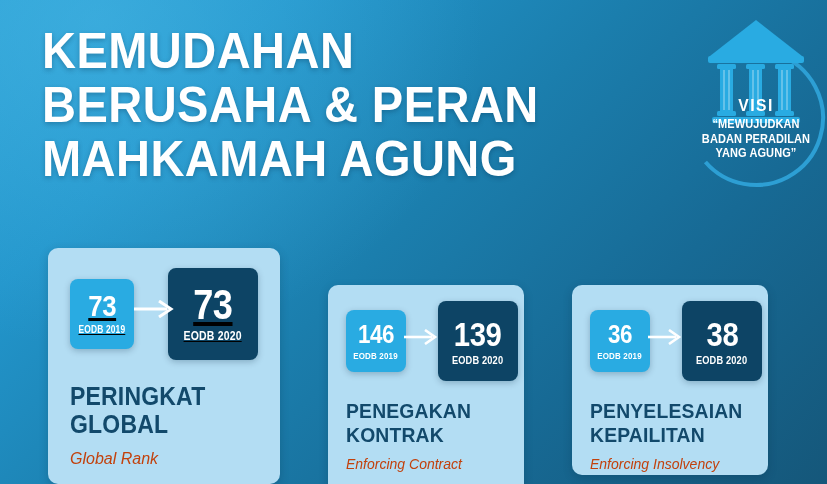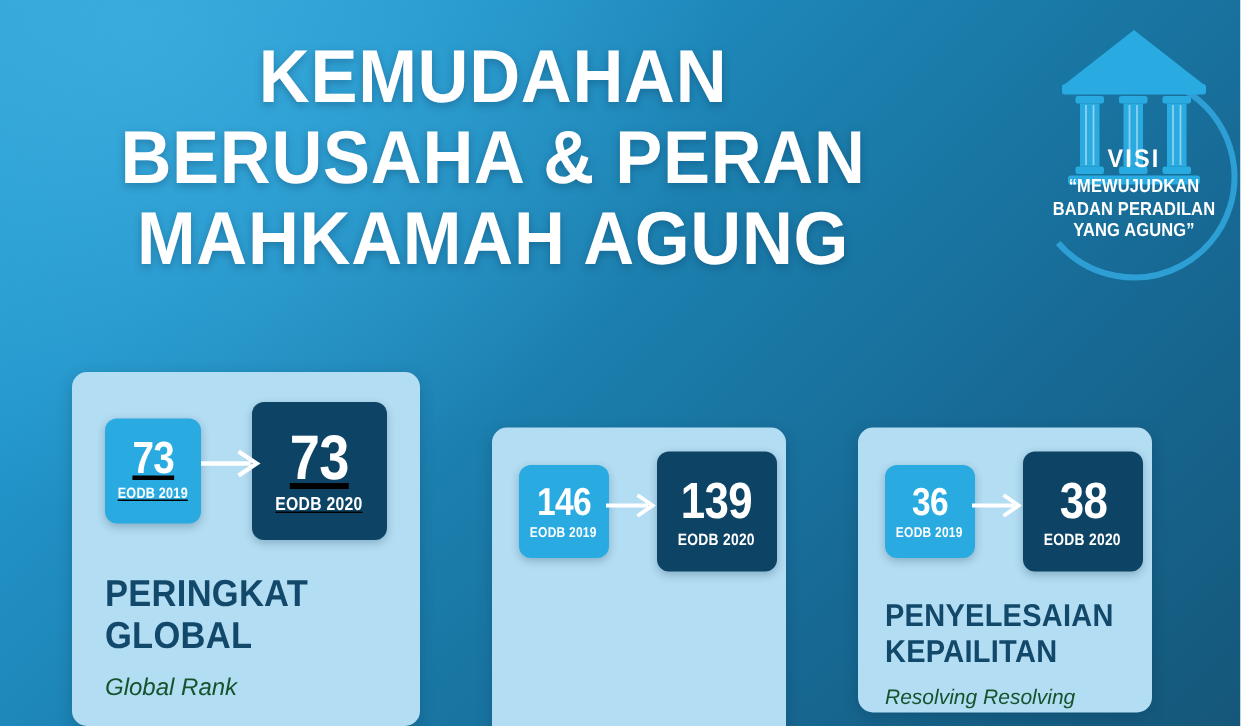--- a/index.html
+++ b/index.html
@@ -31,21 +31,20 @@
     pointer-events: none;
   }
 
   
   .headline {
     position: absolute;
     left: 42px;
     top: 26px;
     width: 610px;
     z-index: 3;
-    text-align: center;
   }
   .headline-line {
     color: #ffffff;
     font-family: "Liberation Sans", sans-serif;
     font-weight: bold;
     font-size: 50px;
     line-height: 50px;
     letter-spacing: 0.5px;
     text-transform: uppercase;
     white-space: nowrap;
@@ -184,21 +183,21 @@
     transform-origin: left center;
     letter-spacing: 0.2px;
   }
   .card-1 .card-title { font-size: 25px; line-height: 28px; }
   .card-2 .card-title,
   .card-3 .card-title { font-size: 21px; line-height: 24px; }
 
   .card-title div { white-space: nowrap; }
 
   .card-sub {
-    color: #14532d;
+    color: #c2410c;
     font-family: "Liberation Sans", sans-serif;
     font-style: italic;
     white-space: nowrap;
   }
   .card-1 .card-sub { font-size: 16px; margin-top: 12px; }
   .card-2 .card-sub,
   .card-3 .card-sub { font-size: 14px; margin-top: 9px; }
 </style>
 </head>
 <body>
@@ -289,20 +288,27 @@
         <div class="rank-num">139</div>
         <div class="rank-label">EODB 2020</div>
       </div>
       <div class="arrow">
         <svg width="34" height="16" viewBox="0 0 34 16">
           <line x1="0" y1="8" x2="28" y2="8" stroke="#ffffff" stroke-width="2.6"></line>
           <polyline points="21,1 31,8 21,15" fill="none" stroke="#ffffff" stroke-width="2.6"></polyline>
         </svg>
       </div>
     </div>
+    <div class="card-body">
+      <div class="card-title">
+        <div>PENEGAKAN</div>
+        <div>KONTRAK</div>
+      </div>
+      <div class="card-sub">Enforcing Contract</div>
+    </div>
   </div>
 
   <div class="card card-3">
     <div class="rank-row">
       <div class="rank-box old">
         <div class="rank-num">36</div>
         <div class="rank-label">EODB 2019</div>
       </div>
       <div class="rank-box new">
         <div class="rank-num">38</div>
@@ -313,17 +319,17 @@
           <line x1="0" y1="8" x2="28" y2="8" stroke="#ffffff" stroke-width="2.6"></line>
           <polyline points="21,1 31,8 21,15" fill="none" stroke="#ffffff" stroke-width="2.6"></polyline>
         </svg>
       </div>
     </div>
     <div class="card-body">
       <div class="card-title">
         <div>PENYELESAIAN</div>
         <div>KEPAILITAN</div>
       </div>
-      <div class="card-sub">Resolving Resolving</div>
+      <div class="card-sub">Enforcing Insolvency</div>
     </div>
   </div>
 
 </div>
 
 </body></html>

